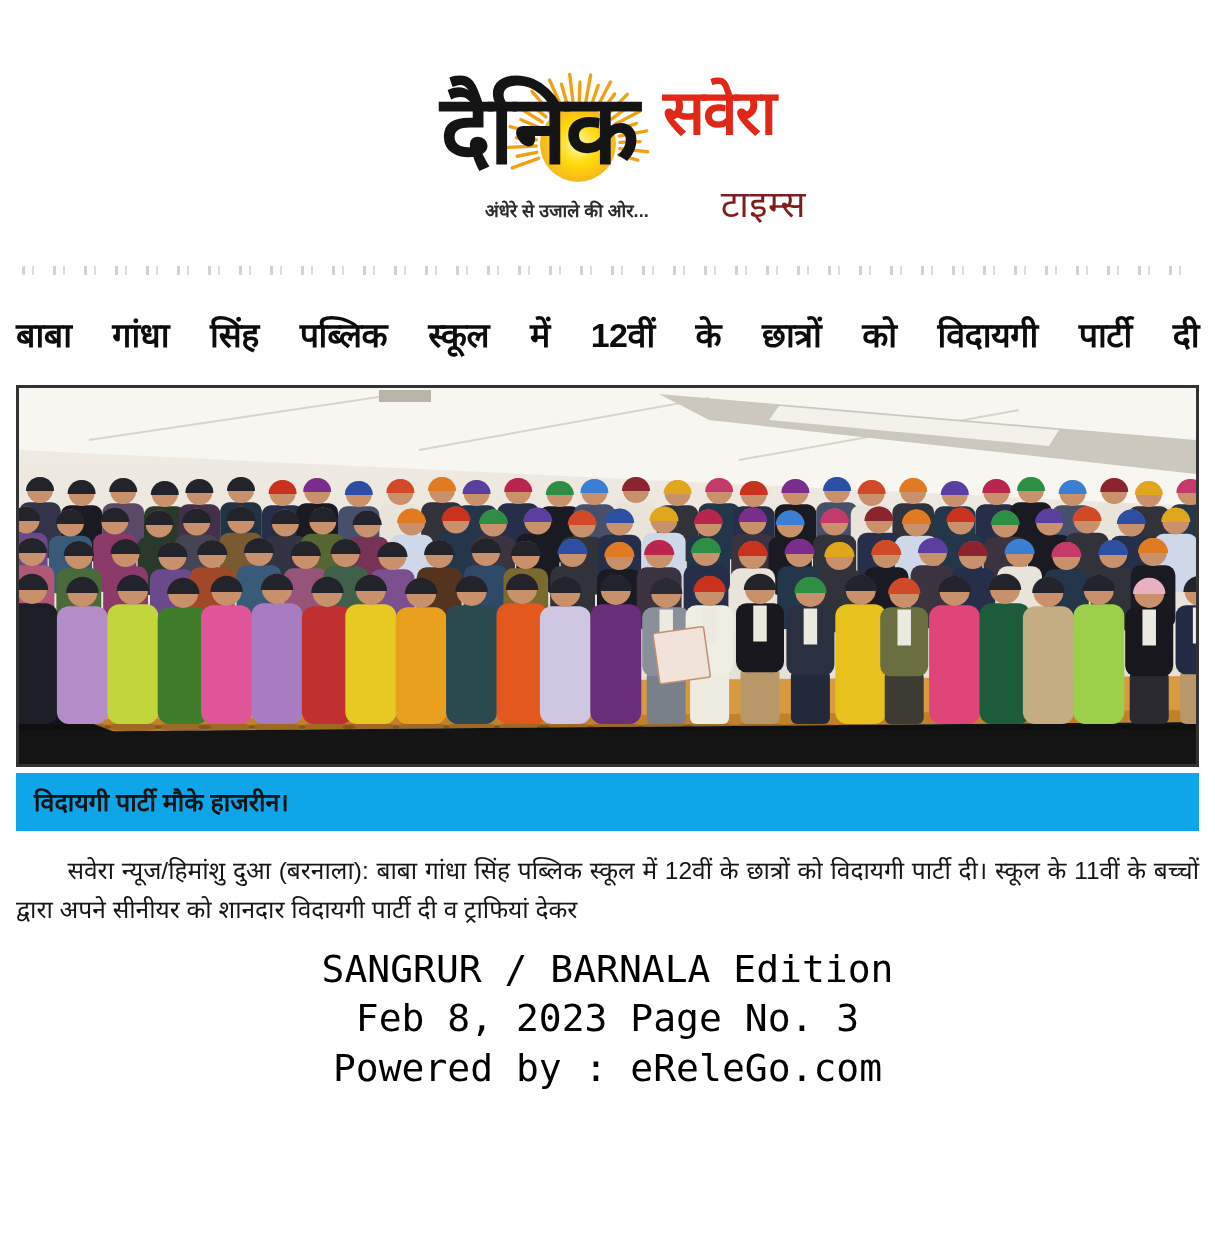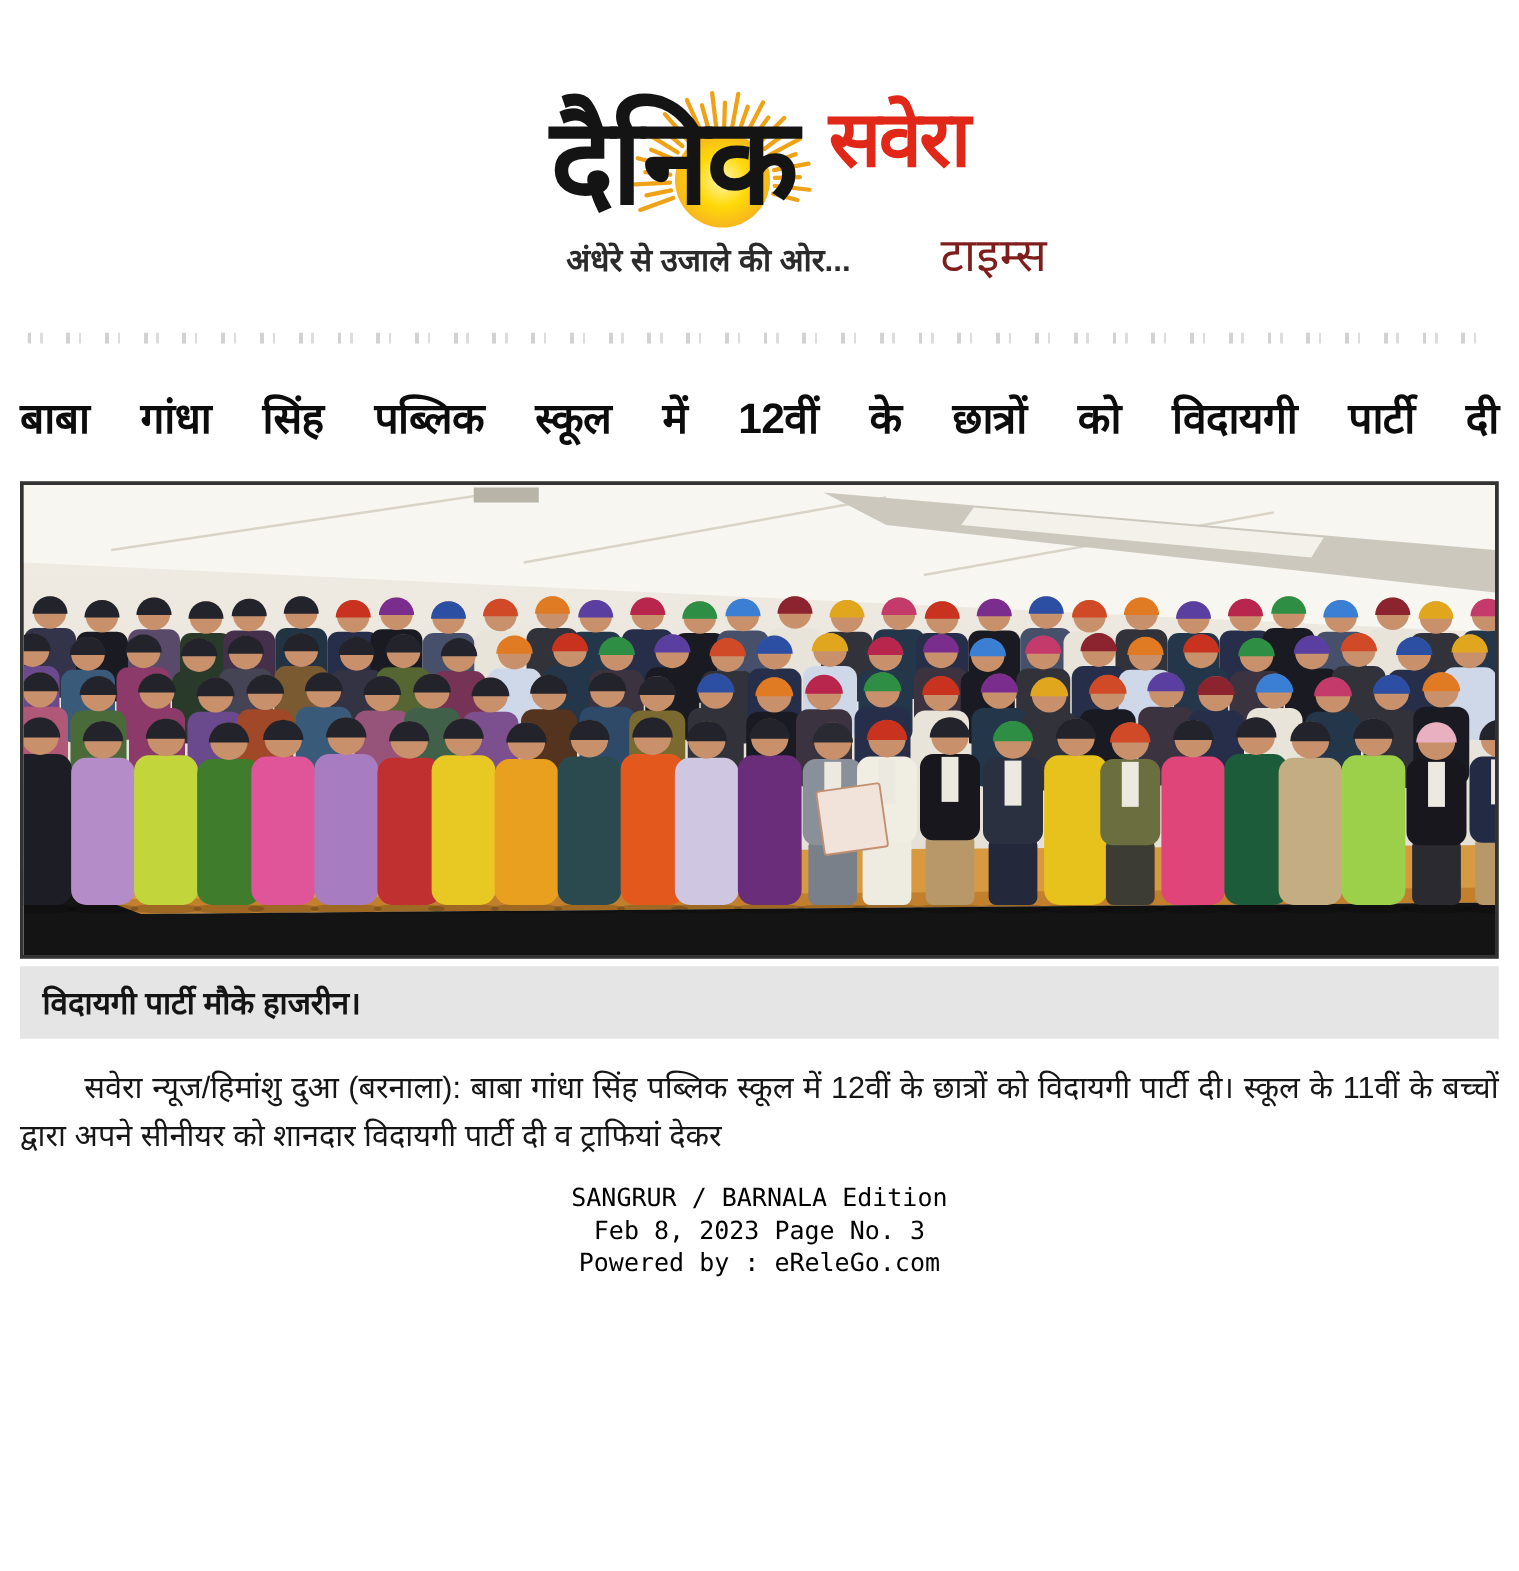--- a/index.html
+++ b/index.html
@@ -16,21 +16,21 @@
   .title-row {
     position:relative; z-index:2; display:flex; justify-content:center;
     gap:26px; padding-top:22px;
   }
   .title-black { font-size:96px; font-weight:800; color:#141414; line-height:1.05; letter-spacing:-2px; }
   .title-red   { font-size:62px; font-weight:800; color:#e02718; line-height:1.05; letter-spacing:-2px; }
   .sub-row {
     position:relative; z-index:2; display:flex; justify-content:center;
     align-items:baseline; gap:72px; margin-top:-4px; transform:translateX(38px);
   }
-  .tagline { font-size:25px; font-weight:700; color:#2b2b2b; }
+  .tagline { font-size:18px; font-weight:700; color:#2b2b2b; }
   .times   { font-size:37px; font-weight:400; color:#7f1d1d; letter-spacing:0.5px; }
 
   
   .remnant {
     margin:30px 22px 0; height:9px; opacity:.38; border-radius:2px;
     background:
       repeating-linear-gradient(90deg, #8c8c8c 0 3px, transparent 3px 10px, #a8a8a8 10px 12px, transparent 12px 31px),
       repeating-linear-gradient(90deg, transparent 0 120px, #ffffff 120px 165px);
   }
 
@@ -42,38 +42,38 @@
   }
 
   
   .photo-frame {
     margin:30px 16px 0; height:382px; border:3px solid #333333;
     background:#efece5; position:relative;
   }
   .photo-frame svg { display:block; width:100%; height:100%; }
 
   .caption {
-    margin:6px 16px 0; background:#e5e5e5; color:#141414;
+    margin:6px 16px 0; background:#0ea5e9; color:#141414;
     font-size:25px; font-weight:700; padding:11px 18px 13px;
   }
 
   
   .article { margin:21px 16px 0; display:flex; gap:24px;justify-content:space-between; }
   .article .col { flex:1; }
   .article p {
     margin:0; font-size:24.5px; line-height:1.57; color:#161616;
     text-align:justify;
   }
   .article .col.first p { text-indent:2.1em; }
 
   
   .footer {
     margin-top:16px; text-align:center; color:#000;
     font-family:"DejaVu Sans Mono", "Liberation Mono", monospace;
-    font-size:20px; line-height:1.3;
+    font-size:38px; line-height:1.3;
   }
 </style>
 </head>
 <body>
 
 <div class="masthead">
   <svg class="sun" id="sun-svg" viewBox="0 0 160 160">
       <defs>
         <radialGradient id="sungrad">
           <stop offset="0%" stop-color="#fff7b0"></stop>

